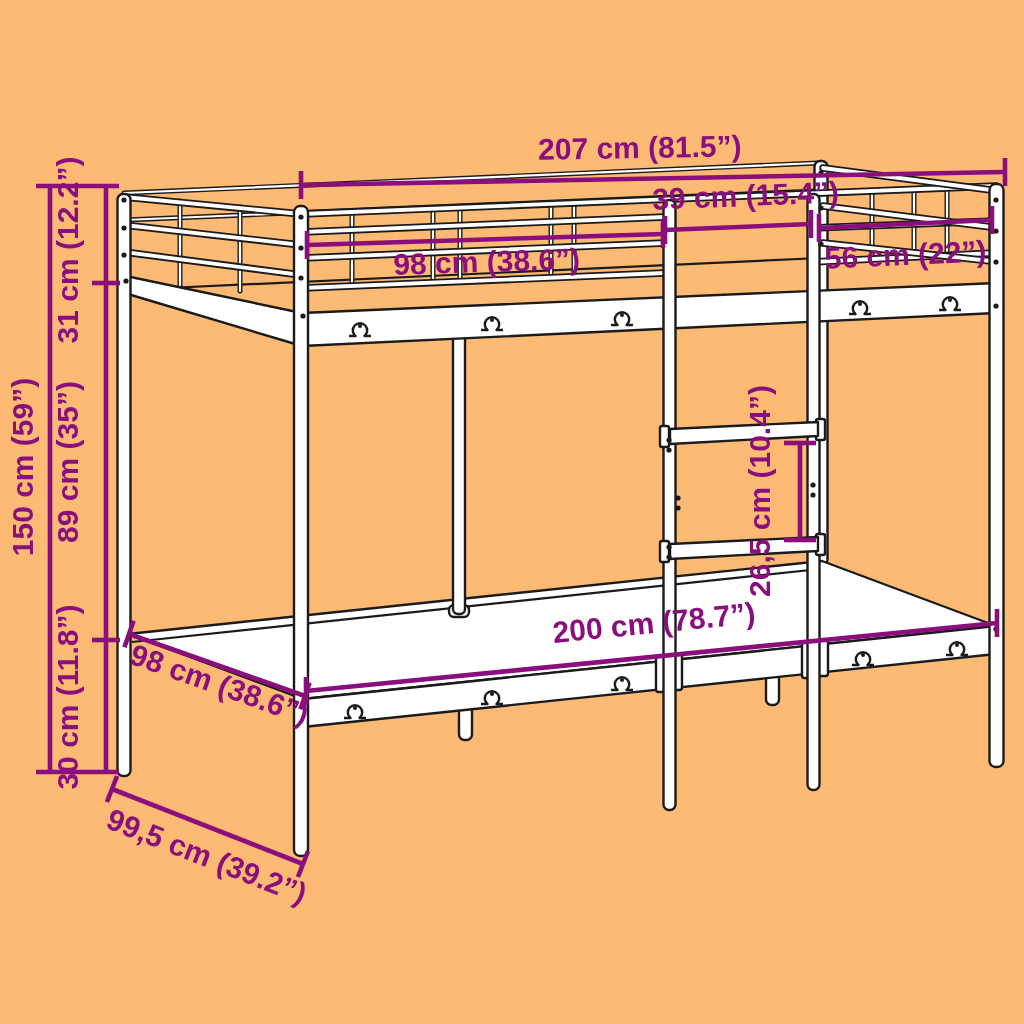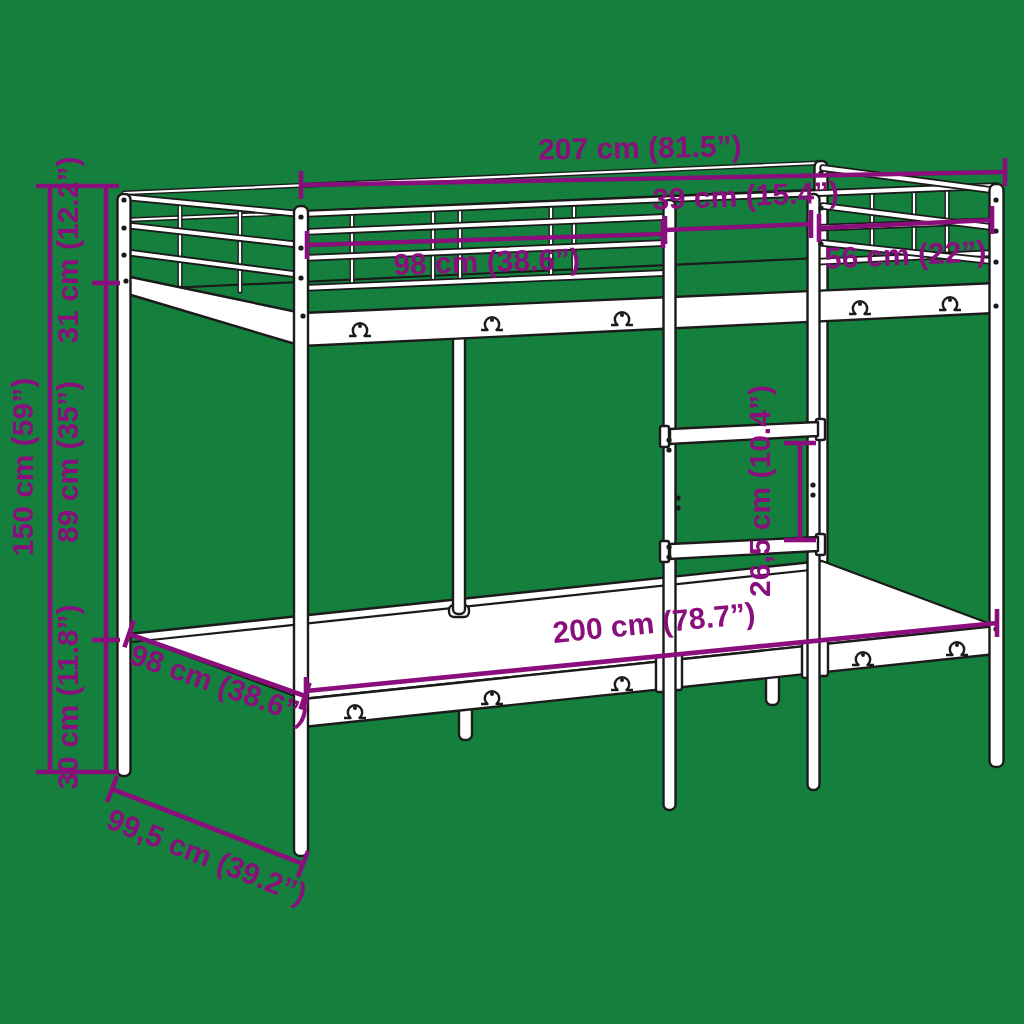--- a/index.html
+++ b/index.html
@@ -1,17 +1,17 @@
 <!DOCTYPE html>
 <html><head>
 <meta charset="utf-8">
 <style>
   :root{ --purple:#8a0f7d; --ink:#1b1b1b; }
   html,body{margin:0;padding:0;background:#fff;}
-  .stage{position:relative;width:1024px;height:1024px;background:#15803d;overflow:hidden;
+  .stage{position:relative;width:1024px;height:1024px;background:#fdba74;overflow:hidden;
          font-family:"Liberation Sans", sans-serif;}
   svg{display:block;}
   
   .to{stroke:var(--ink);stroke-width:7.5;stroke-linecap:round;fill:none;}
   .ti{stroke:#fff;stroke-width:3.8;stroke-linecap:round;fill:none;}
   
   .so{stroke:var(--ink);stroke-width:5;stroke-linecap:round;fill:none;}
   .si{stroke:#fff;stroke-width:2.2;stroke-linecap:round;fill:none;}
   .ln{stroke:var(--ink);stroke-width:2.2;fill:none;}
   .slab{fill:#fff;stroke:var(--ink);stroke-width:2.4;stroke-linejoin:round;}

